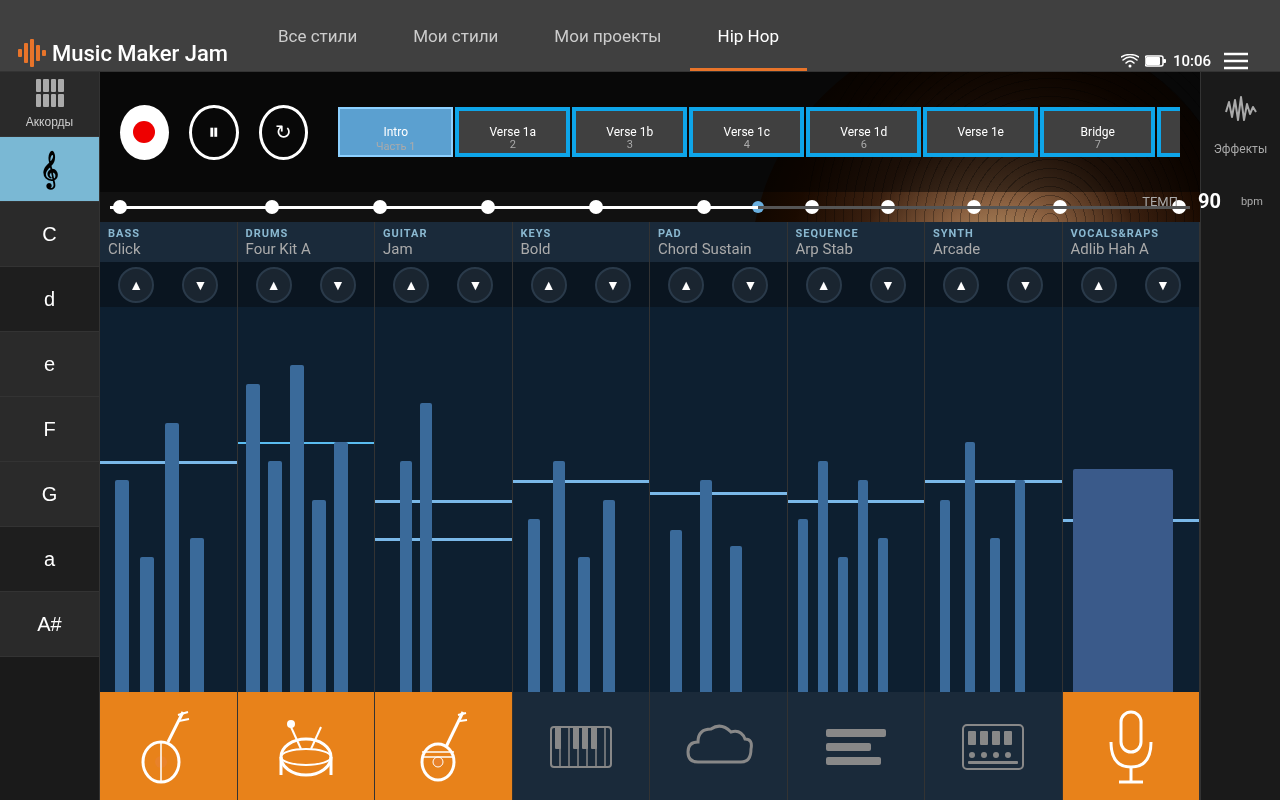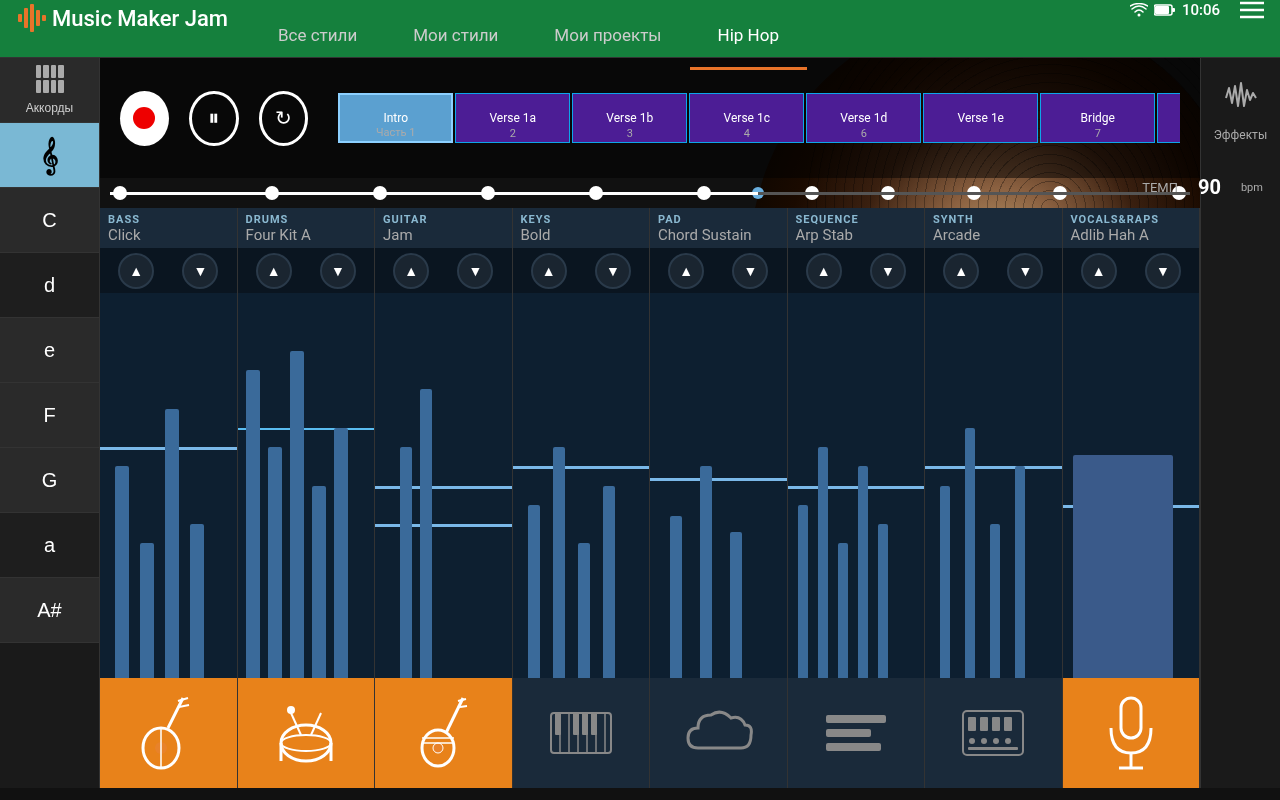--- a/index.html
+++ b/index.html
@@ -9,24 +9,24 @@
       background: #111;
       font-family: 'Roboto', Arial, sans-serif;
       overflow: hidden;
       color: #fff;
       position: relative;
     }
 
     
     #topbar {
       width: 100%;
-      height: 58px;
-      background: #15803d;
-      display: flex;
-      align-items: flex-start;
+      height: 72px;
+      background: #404040;
+      display: flex;
+      align-items: flex-end;
       border-bottom: 1px solid #333;
       position: relative;
       z-index: 10;
     }
     #topbar .logo-area {
       display: flex;
       align-items: center;
       padding: 0 16px;
       min-width: 250px;
     }
@@ -59,22 +59,22 @@
       position: absolute;
       bottom: 0;
       left: 0;
       right: 0;
       height: 3px;
       background: #e8742a;
     }
     .topbar-right {
       display: flex;
       align-items: center;
-      gap: 20px;
-      padding-right: 16px;
+      gap: 13px;
+      padding-right: 32px;
     }
     .status-icons {
       display: flex;
       align-items: center;
       gap: 6px;
       font-size: 13px;
       color: #fff;
     }
 
     
@@ -272,22 +272,22 @@
       padding: 0 10px;
       position: relative;
       z-index: 2;
       overflow-x: auto;
       scrollbar-width: none;
     }
     #timeline::-webkit-scrollbar { display: none; }
     .timeline-block {
       min-width: 115px;
       height: 50px;
-      background: #4c1d95;
-      border: 1px solid #0ea5e9;
+      background: #404040;
+      border: 4px solid #0ea5e9;
       display: flex;
       flex-direction: column;
       align-items: center;
       justify-content: center;
       cursor: pointer;
       position: relative;
       font-size: 14px;
       color: #fff;
     }
     .timeline-block.active {

